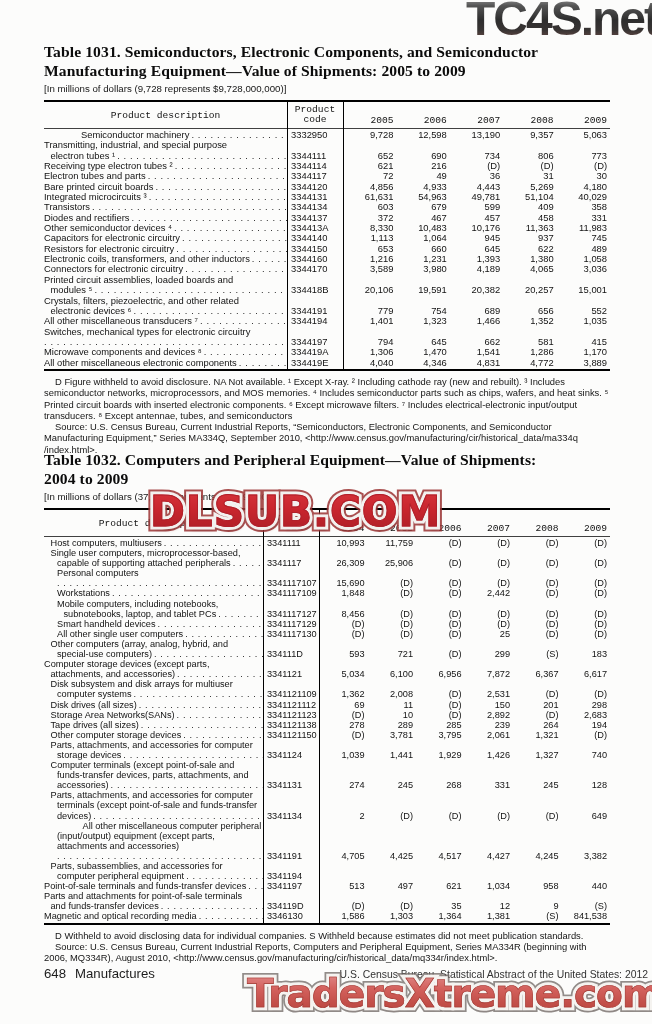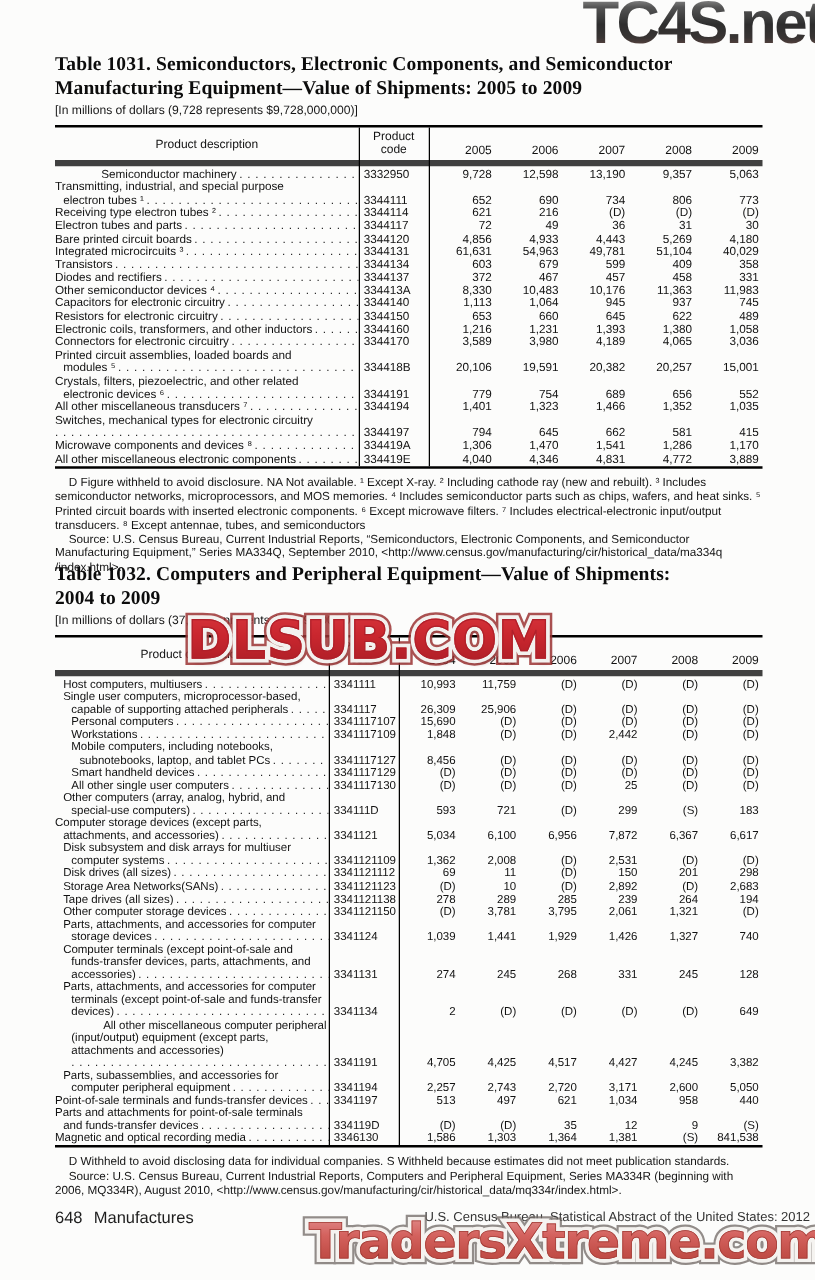--- a/index.html
+++ b/index.html
@@ -10,21 +10,21 @@
   
   .t-title{font-family:"Liberation Serif","DejaVu Serif",serif;font-weight:bold;
            font-size:15.6px;line-height:19px;color:#0c0c0c;letter-spacing:.1px;}
   .unit-note{font-size:9.7px;margin-top:3px;color:#161616;}
 
   
   .t-table{position:relative;margin-top:6px;border-top:2px solid #000;border-bottom:2px solid #000;}
   .vline{position:absolute;top:0;bottom:0;width:1px;background:#000;}
   .vl1{left:var(--desc);}
   .vl2{left:calc(var(--desc) + var(--code));}
-  .thead{display:flex;border-bottom:5px solid #404040;height:26px;font-size:9.6px;}
+  .thead{display:flex;border-bottom:1px solid #404040;height:26px;font-size:9.6px;font-family:Liberation Mono, monospace;}
   .h-desc{width:var(--desc);display:flex;align-items:center;justify-content:center;}
   .h-code{width:var(--code);display:flex;align-items:center;justify-content:center;
           text-align:center;white-space:pre-line;line-height:10px;}
   .h-years{flex:1;display:flex;}
   .h-year{flex:1;display:flex;align-items:flex-end;justify-content:flex-end;
           padding:0 3px 2px 0;}
   .tbody{padding:1px 0 1px 0;}
   .trow{display:flex;}
   .trow .desc{width:var(--desc);display:flex;flex-direction:column;justify-content:flex-end;}
   .dl{display:flex;white-space:nowrap;overflow:hidden;}
@@ -476,21 +476,21 @@
               <span class="val">26,309</span>
               <span class="val">25,906</span>
               <span class="val">(D)</span>
               <span class="val">(D)</span>
               <span class="val">(D)</span>
               <span class="val">(D)</span>
             </div>
           </div>
           <div class="trow">
             <div class="desc">
-              <div class="dl" style="padding-left: 13px;">
+              <div class="dl" style="padding-left: 13px; flex-direction: column;">
                 <span class="txt">Personal computers</span>
                 <span class="leader"></span>
               </div>
             </div>
             <div class="code">3341117107</div>
             <div class="vals">
               <span class="val">15,690</span>
               <span class="val">(D)</span>
               <span class="val">(D)</span>
               <span class="val">(D)</span>
@@ -790,28 +790,20 @@
             <div class="desc">
               <div class="dl" style="padding-left: 6.5px;">
                 <span class="txt">Parts, subassemblies, and accessories for</span>
               </div>
               <div class="dl" style="padding-left: 13px;">
                 <span class="txt">computer peripheral equipment</span>
                 <span class="leader"></span>
               </div>
             </div>
             <div class="code">3341194</div>
-            <div class="vals">
-              <span class="val">2,257</span>
-              <span class="val">2,743</span>
-              <span class="val">2,720</span>
-              <span class="val">3,171</span>
-              <span class="val">2,600</span>
-              <span class="val">5,050</span>
-            </div>
           </div>
           <div class="trow">
             <div class="desc">
               <div class="dl" style="padding-left: 0px;">
                 <span class="txt">Point-of-sale terminals and funds-transfer devices</span>
                 <span class="leader"></span>
               </div>
             </div>
             <div class="code">3341197</div>
             <div class="vals">

